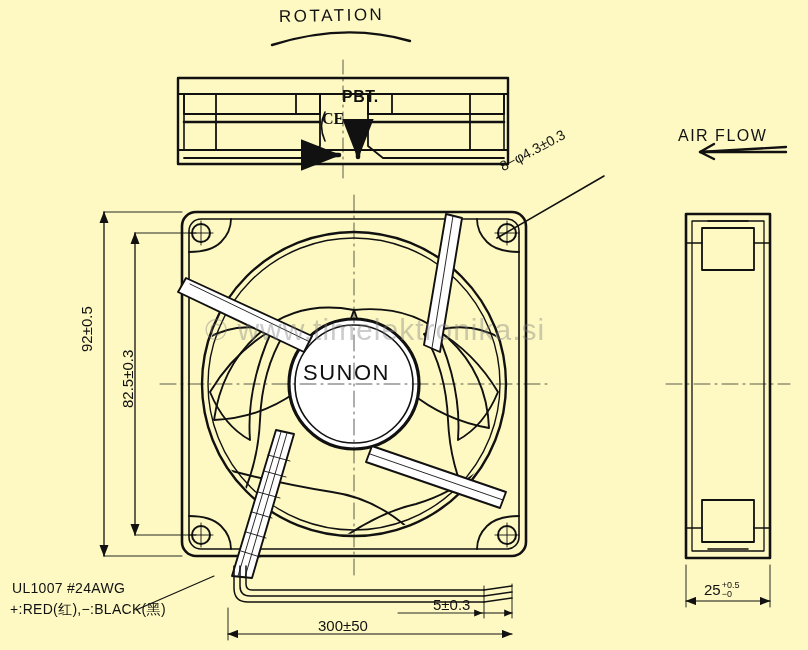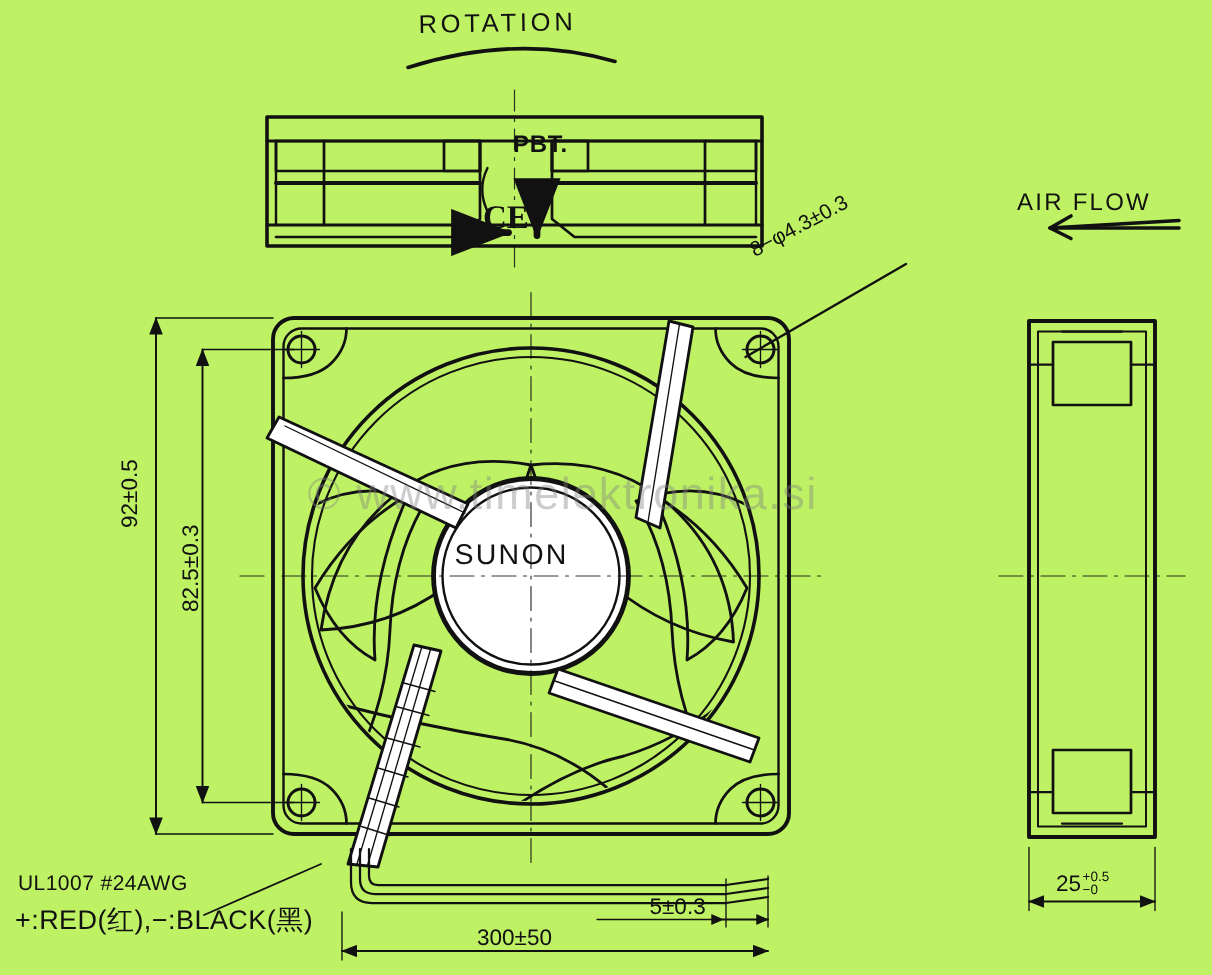--- a/index.html
+++ b/index.html
@@ -7,21 +7,21 @@
     padding: 0;
     background: #ffffff;
   }
   body {
     font-family: "Liberation Sans", sans-serif;
   }
   #sheet {
     position: relative;
     width: 808px;
     height: 650px;
-    background: #bef264;
+    background: #fef9c3;
     overflow: hidden;
   }
   #sheet svg {
     position: absolute;
     left: 0;
     top: 0;
   }
   .lbl {
     position: absolute;
     color: #111;
@@ -49,42 +49,42 @@
   .pbt-label {
     left: 321px;
     top: 88px;
     font-size: 16px;
     font-weight: bold;
     letter-spacing: 0.5px;
     margin-left: 21px;
   }
   .ce-label {
     left: 322px;
-    top: 132px;
-    font-size: 22px;
+    top: 110px;
+    font-size: 16px;
     font-weight: bold;
     font-family: "Liberation Serif", serif;
   }
   .airflow-label {
     left: 678px;
     top: 127px;
     font-size: 16px;
     letter-spacing: 1.5px;
   }
   .hole-label {
     left: 497px;
     top: 160px;
     font-size: 14px;
     transform: rotate(-28deg);
     transform-origin: left top;
   }
   .sunon-label {
     left: 303px;
     top: 360px;
-    font-size: 19px;
+    font-size: 22px;
     letter-spacing: 1.5px;
   }
   .dim-92 {
     left: 78px;
     top: 352px;
     font-size: 15px;
     transform: rotate(-90deg);
     transform-origin: left top;
   }
   .dim-825 {
@@ -97,21 +97,21 @@
   .wire-spec1 {
     left: 12px;
     top: 580px;
     font-size: 14px;
     letter-spacing: 0.3px;
     text-align: center;
   }
   .wire-spec2 {
     left: 10px;
     top: 601px;
-    font-size: 18px;
+    font-size: 14px;
     letter-spacing: 0.3px;
   }
   .dim-5 {
     left: 401px;
     top: 596px;
     font-size: 15px;
     margin-left: 32px;
   }
   .dim-300 {
     left: 318px;

